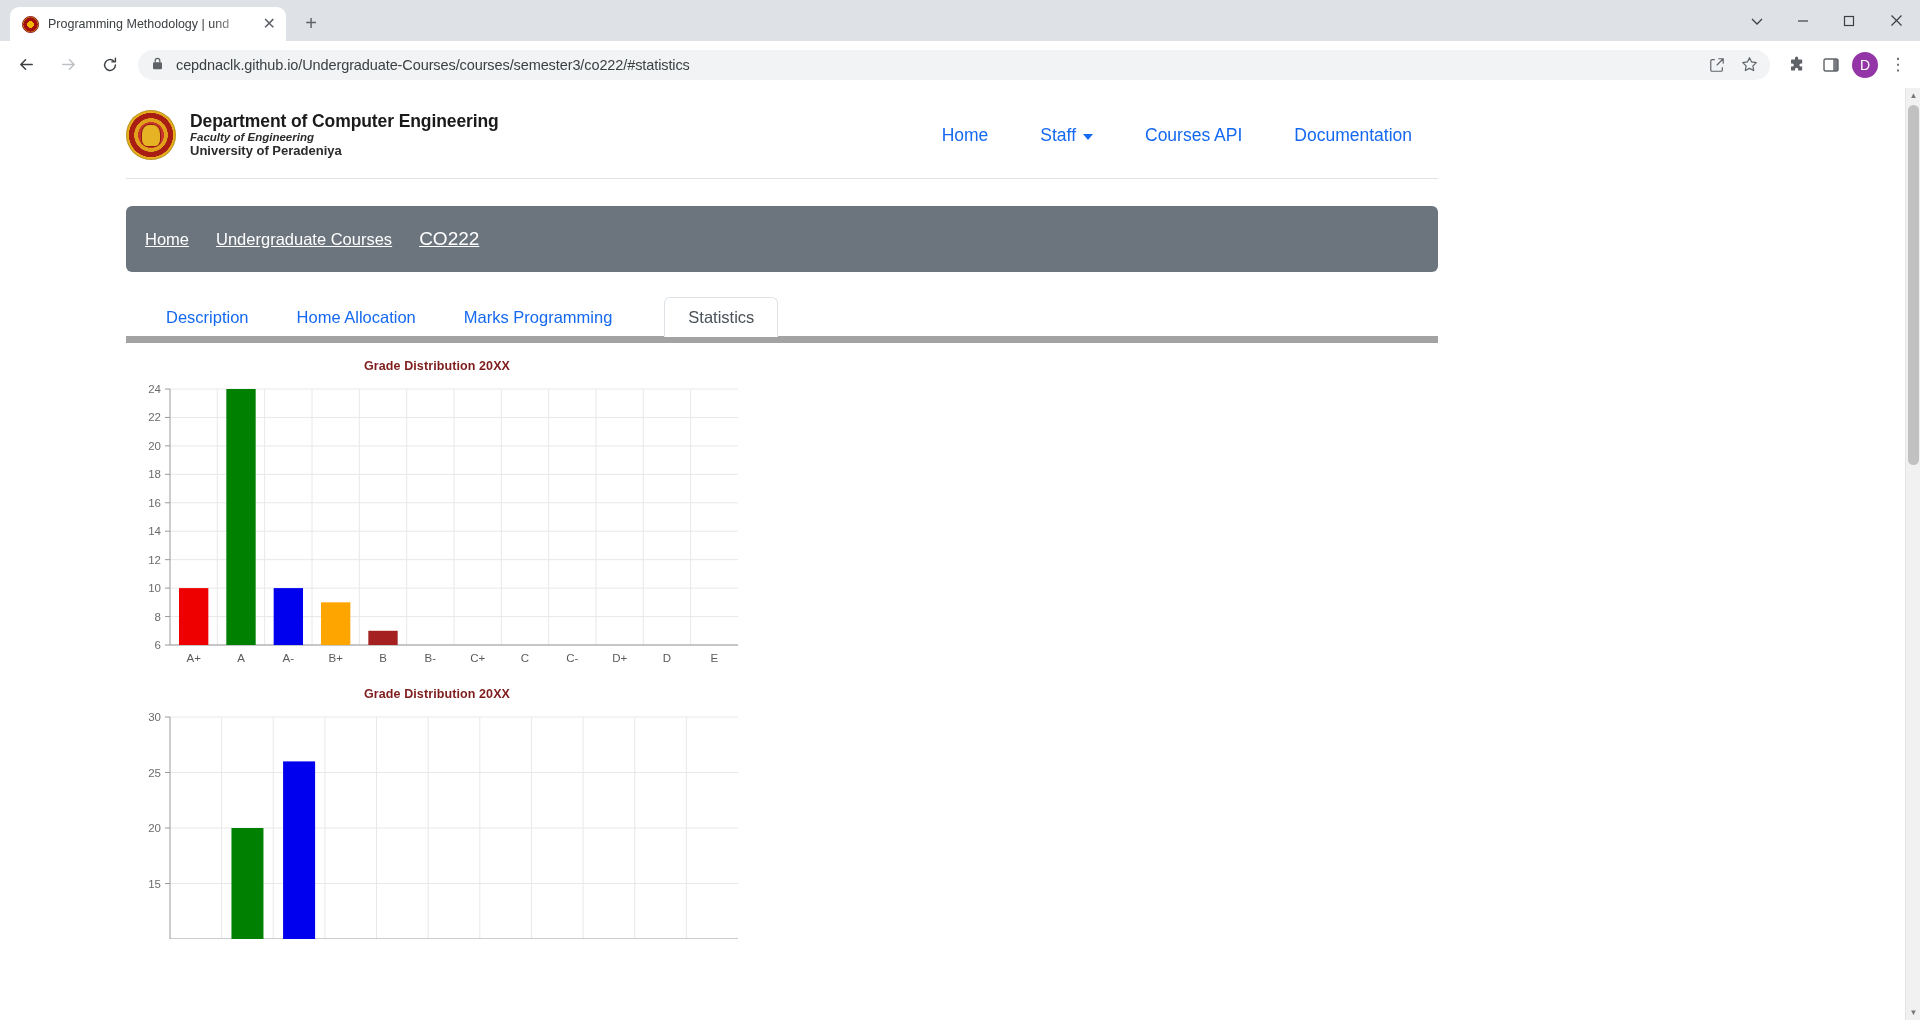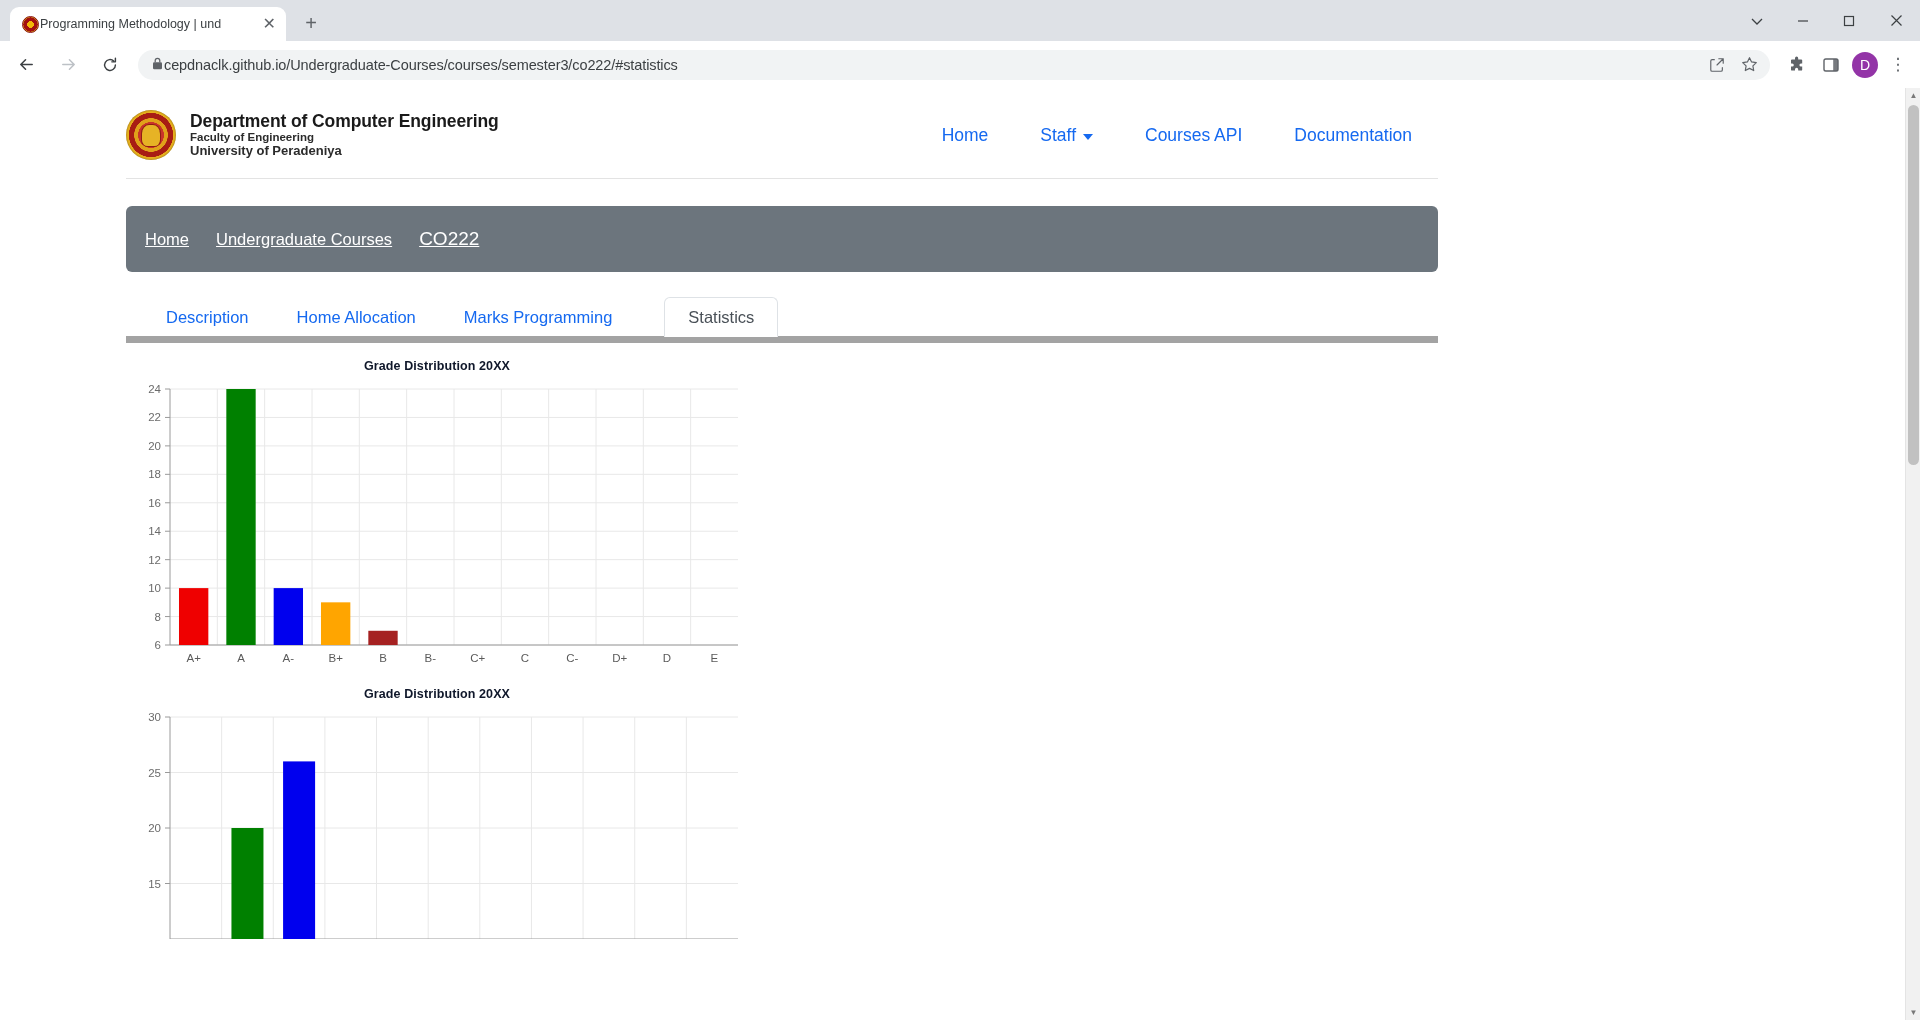--- a/index.html
+++ b/index.html
@@ -23,21 +23,21 @@
     flex: 0 0 41px;
   }
   .tab {
     height: 34px;
     width: 276px;
     background: #ffffff;
     border-radius: 9px 9px 0 0;
     display: flex;
     align-items: center;
     padding: 0 10px 0 12px;
-    gap: 1px;
+    gap: 9px;
     position: relative;
   }
   .tab-favicon {
     width: 17px; height: 17px; border-radius: 50%;
     background: radial-gradient(circle at 50% 50%, #f2b705 0 32%, #a30f0f 33% 66%, #d4a017 67% 100%);
     border: 1px solid #8b0f0f;
     flex: 0 0 17px;
   }
   .tab-title {
     font-size: 12.5px; color: #3c4043; white-space: nowrap;
@@ -72,21 +72,21 @@
     width: 34px; height: 34px; margin: 0 3px;
     display: flex; align-items: center; justify-content: center;
     color: #5f6368; border-radius: 50%;
   }
   .navbtn.disabled { color: #bdc1c6; }
   .omnibox {
     flex: 1 1 auto; height: 30px;
     background: #f1f3f4; border-radius: 16px;
     display: flex; align-items: center;
     padding: 0 12px 0 14px; margin: 0 6px;
-    gap: 0;
+    gap: 12px;
     position: relative;
   }
   .lock { flex: 0 0 12px; }
   .urltext {
     flex: 1 1 auto; font-size: 14.5px; color: #3c4043;
     white-space: nowrap; overflow: hidden;
     letter-spacing: -0.1px;
   }
   .omni-icons { display: flex; align-items: center; gap: 16px; }
   .omni-icon { color: #5f6368; display: flex; align-items: center; }
@@ -131,21 +131,21 @@
     box-shadow: inset 0 0 2px rgba(0,0,0,.5);
     position: relative; flex: 0 0 50px;
   }
   .crest::after {
     content:""; position:absolute; left:32%; top:30%; width:36%; height:42%;
     background:#e6b325; border-radius: 40% 40% 30% 30%;
     box-shadow: 0 0 0 1px rgba(120,20,10,.7);
   }
   .brand-text { line-height: 1.15; }
   .brand-l1 { font-size: 17.5px; font-weight: 700; color: #1a1a1a; letter-spacing: -0.1px; }
-  .brand-l2 { font-size: 11.5px; font-weight: 700; color: #2b2b2b; }
+  .brand-l2 { font-size: 11.5px; font-weight: 700; color: #2b2b2b; font-style: italic; }
   .brand-l3 { font-size: 13px; font-weight: 700; color: #2b2b2b; }
 
   .nav { display: flex; align-items: center; gap: 0; }
   .nav a {
     color: #1569f0; font-size: 17.5px; text-decoration: none;
     padding: 8px 26px; display: inline-flex; align-items: center; gap: 7px;
   }
   .caret {
     width: 0; height: 0; border-left: 5px solid transparent;
     border-right: 5px solid transparent; border-top: 6px solid #1569f0;
@@ -183,21 +183,21 @@
   .tabitem.active {
     color: #495057; background: #fff;
     border-color: #dee2e6 #dee2e6 #fff;
     margin-left: 28px;
   }
 
   
   .chart-block { margin-top: 16px; width: 618px; margin-left: 2px; }
   .chart-title {
     text-align: center; font-size: 12.5px; font-weight: 700;
-    color: #0f172a; margin-bottom: 8px; letter-spacing: .1px;
+    color: #7f1d1d; margin-bottom: 8px; letter-spacing: .1px;
   }
   .chart-wrap { position: relative; }
   .chart-svg { display:block; }
   .tick-label { font-size: 11.5px; fill: #6b6b6b; font-family: "Liberation Sans", sans-serif; }
   .xtick-label { font-size: 11.5px; fill: #5a5a5a; font-family: "Liberation Sans", sans-serif; }
 
   
   .scrollbar {
     position: absolute; right: 0; top: 0; width: 15px; height: 100%;
     background: #f1f1f1; border-left: 1px solid #e4e4e4;

